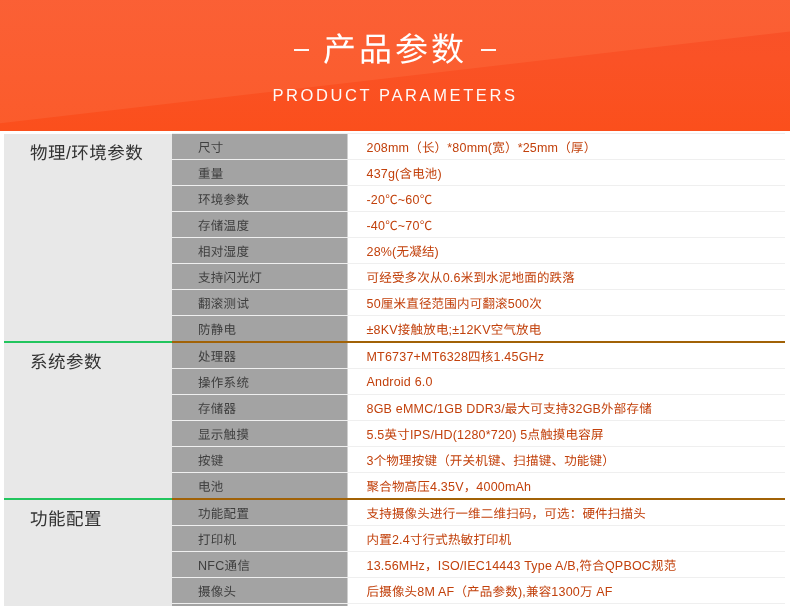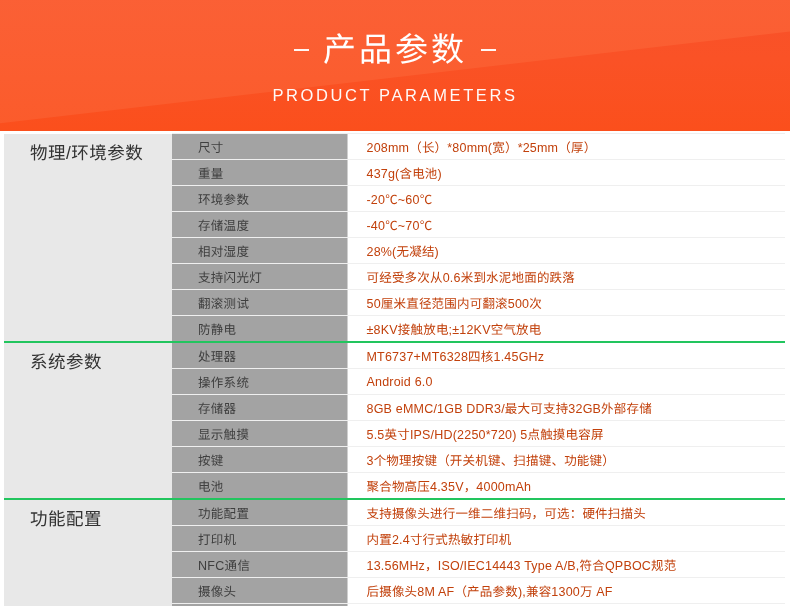--- a/index.html
+++ b/index.html
@@ -136,21 +136,21 @@
     height: 25px;
   }
   tr.row-first td.key-cell,
   tr.row-first td.val-cell {
     border-top: 1px solid #efefef;
   }
 
   
   tr.sect-start > td.group-cell { border-top: 2px solid #22c55e; }
   tr.sect-start > td.key-cell,
-  tr.sect-start > td.val-cell { border-top: 2px solid #22c55e; }
+  tr.sect-start > td.val-cell { border-top: 2px solid #a16207; }
 </style>
 </head>
 <body>
 
 <div class="banner">
   <div class="wedge"></div>
   <div class="banner-inner">
     <div class="title-row">
       <span class="title-dash"></span>
       <span class="title-cn">产品参数</span>
@@ -211,21 +211,21 @@
       <tr>
         <td class="key-cell">操作系统</td>
         <td class="val-cell">Android 6.0</td>
       </tr>
       <tr>
         <td class="key-cell">存储器</td>
         <td class="val-cell">8GB eMMC/1GB DDR3/最大可支持32GB外部存储</td>
       </tr>
       <tr>
         <td class="key-cell">显示触摸</td>
-        <td class="val-cell">5.5英寸IPS/HD(2250*720)   5点触摸电容屏</td>
+        <td class="val-cell">5.5英寸IPS/HD(1280*720)   5点触摸电容屏</td>
       </tr>
       <tr>
         <td class="key-cell">按键</td>
         <td class="val-cell">3个物理按键（开关机键、扫描键、功能键）</td>
       </tr>
       <tr>
         <td class="key-cell">电池</td>
         <td class="val-cell">聚合物高压4.35V，4000mAh</td>
       </tr>
 

